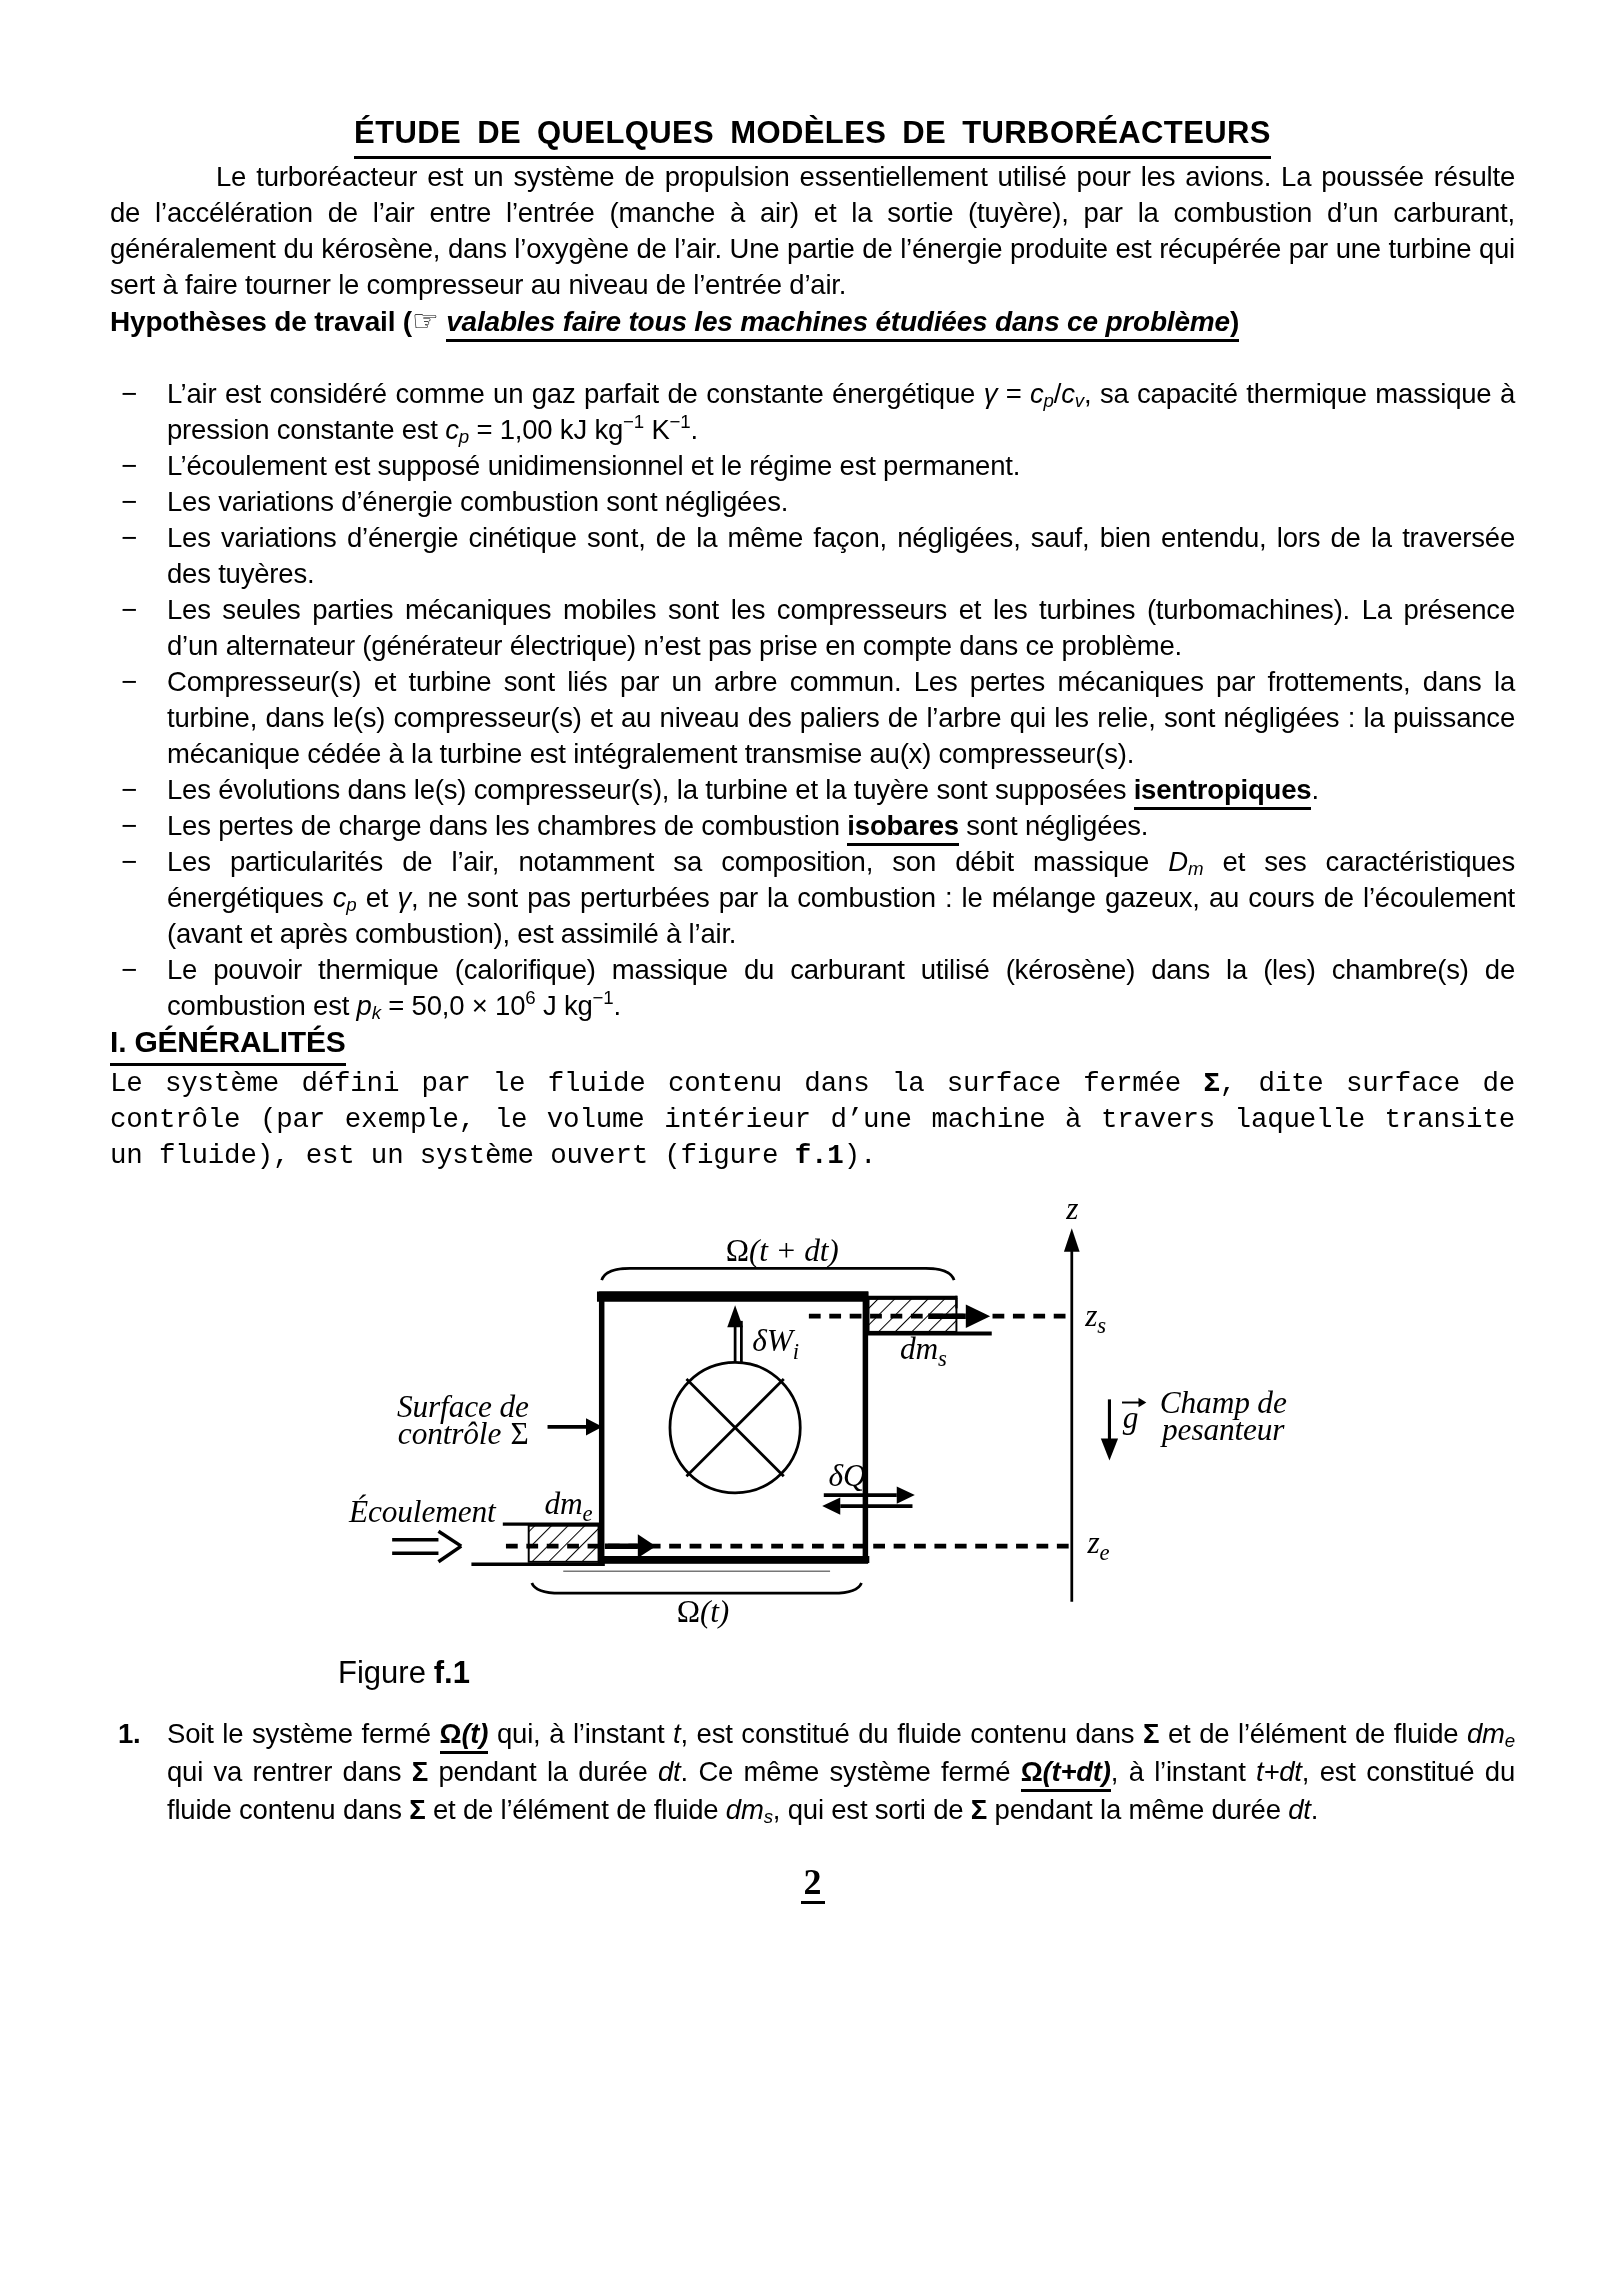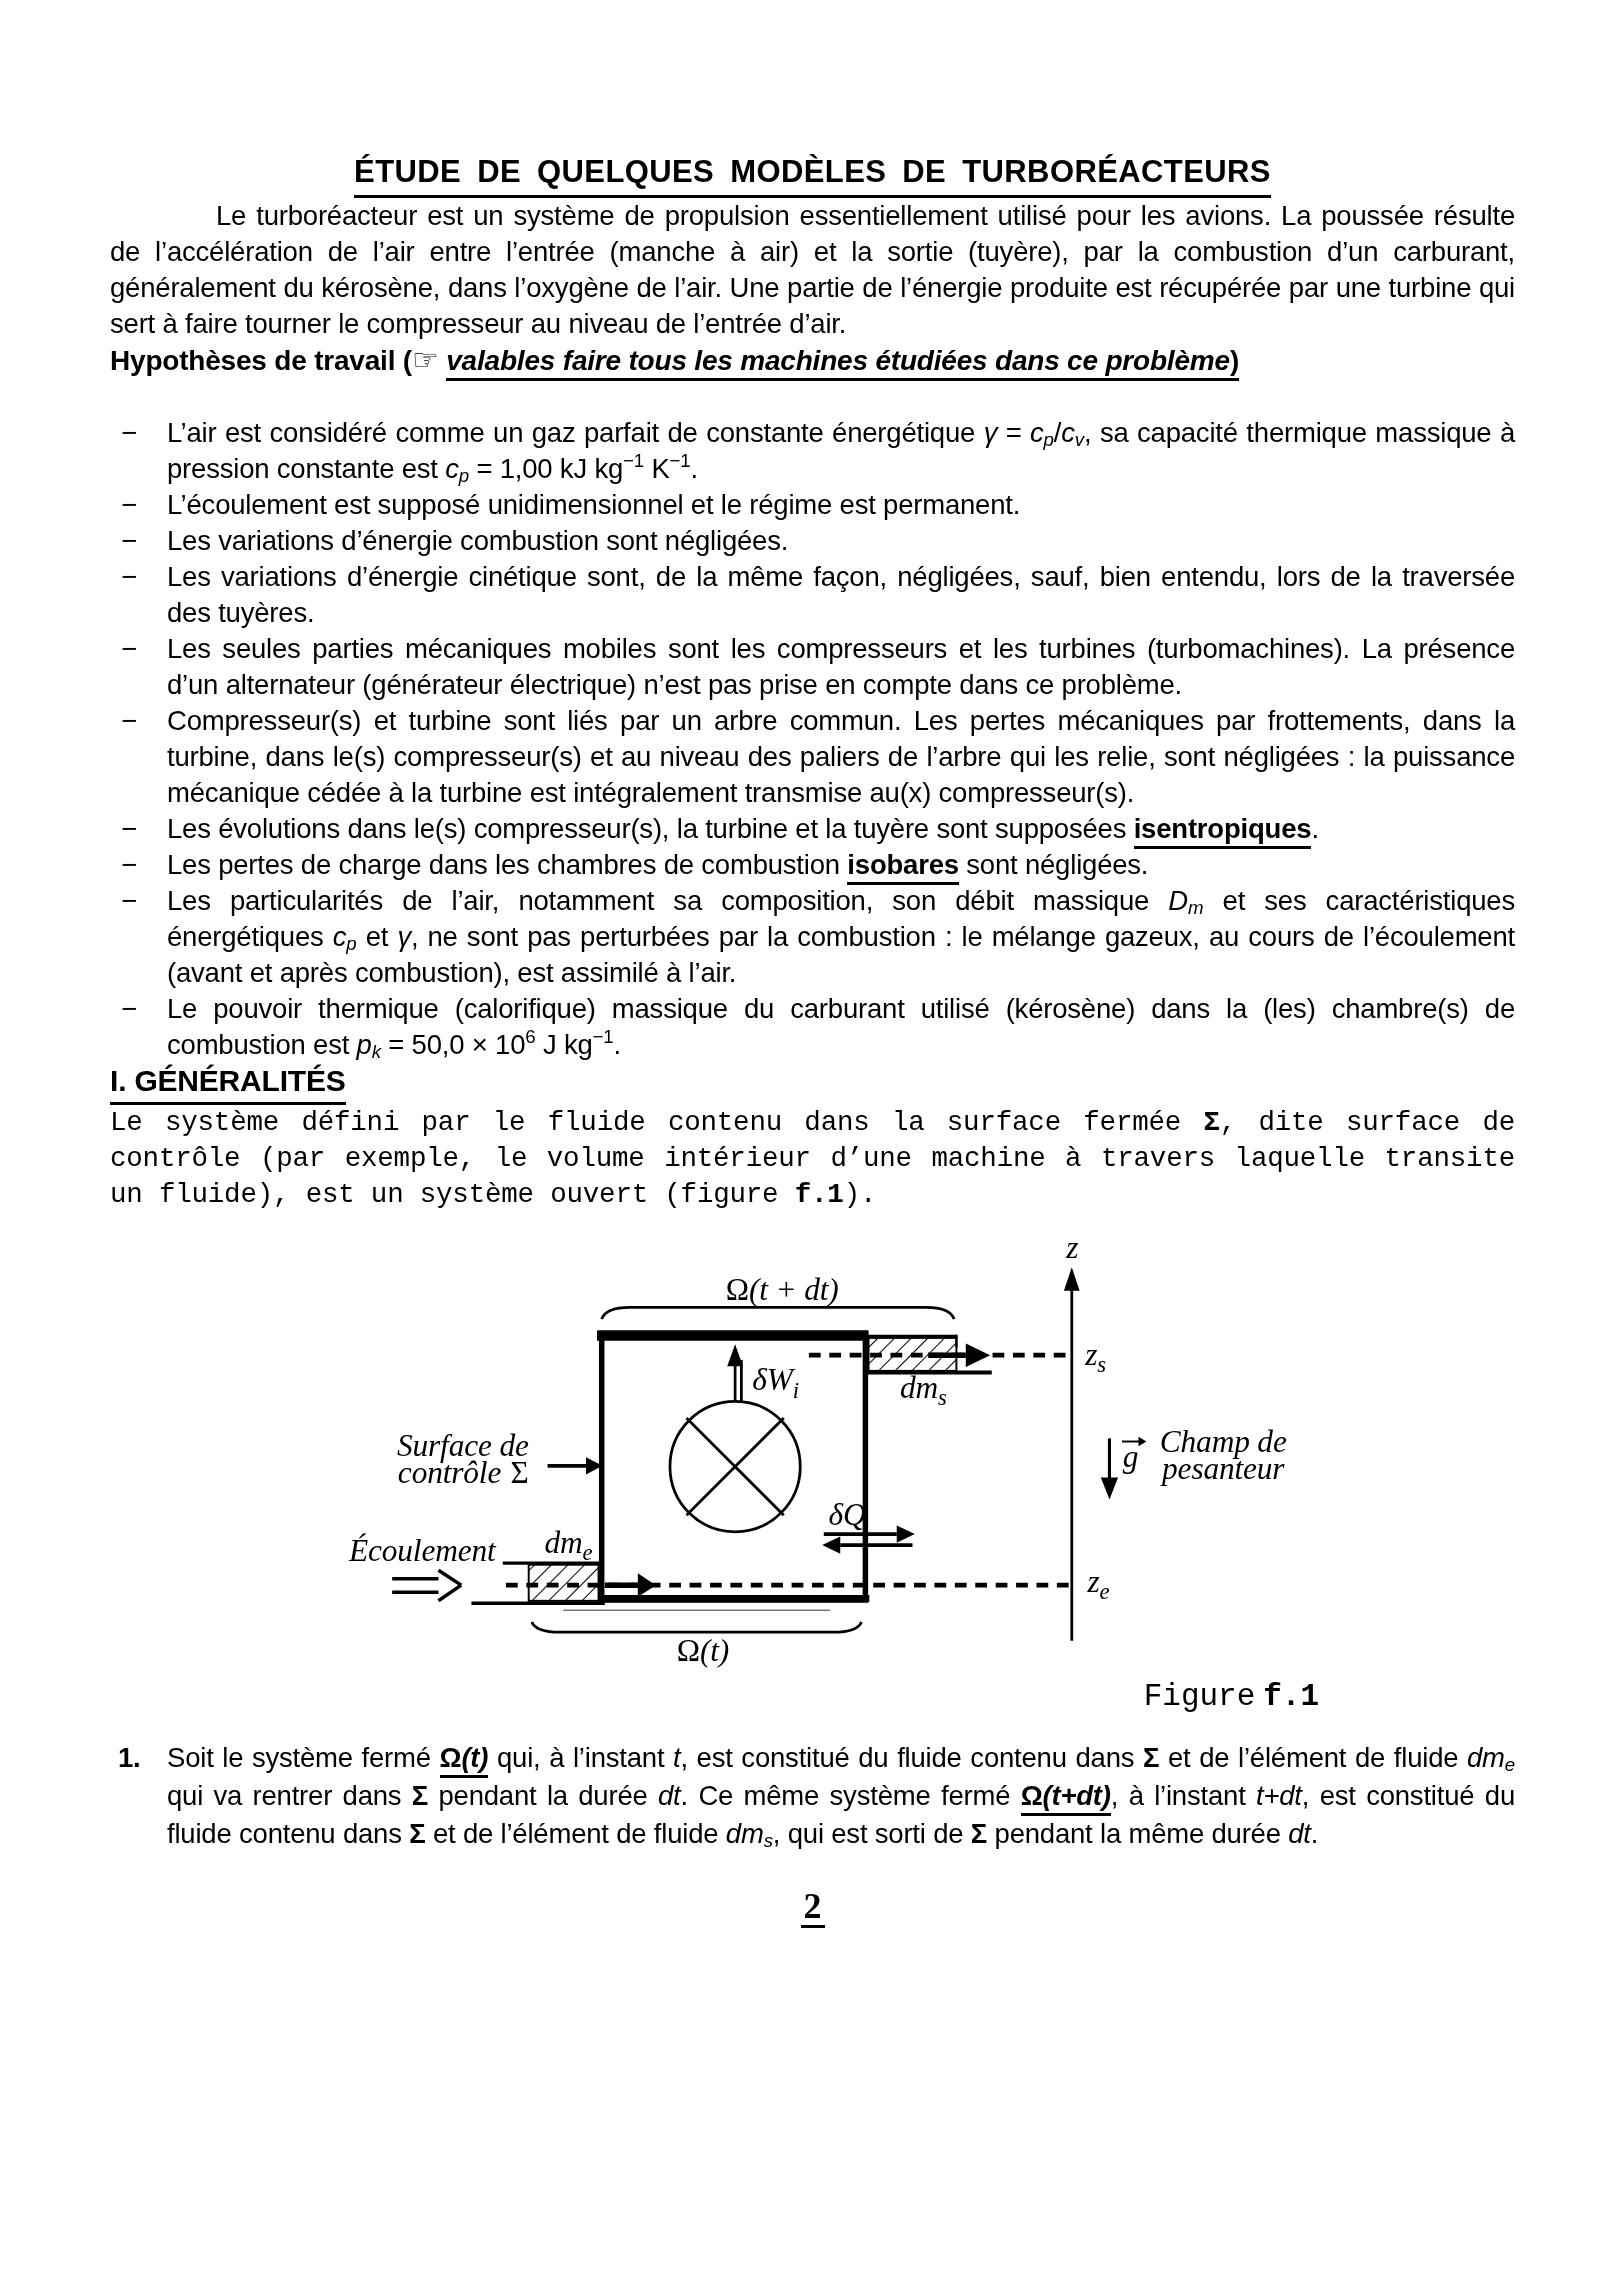--- a/index.html
+++ b/index.html
@@ -5,21 +5,21 @@
   html,body{margin:0;padding:0;}
   body{
     width:1623px;height:2295px;background:#ffffff;color:#000;
     font-family:"Liberation Sans",sans-serif;font-size:27.5px;line-height:36px;
     font-stretch:condensed;letter-spacing:-0.2px;
   }
   .page{box-sizing:border-box;width:1623px;height:2295px;padding:0 108px 0 110px;overflow:hidden;}
   .title-wrap{text-align:center;margin-top:115px;}
   .title{
     display:inline-block;font-weight:bold;font-size:31px;line-height:35px;
-    letter-spacing:0.4px;word-spacing:7px;border-bottom:3.9px solid #000;padding-bottom:5.5px;margin-top:39px;
+    letter-spacing:0.4px;word-spacing:7px;border-bottom:3.9px solid #000;padding-bottom:5.5px;
   }
   p.body{margin:0;text-align:justify;}
   .indent{text-indent:106px;}
   .intro1{margin-top:41px;}
   .hyp-head{margin-top:12.6px;font-weight:bold;font-size:28px;}
   .emph-wrap{border-bottom:3.1px solid #000;padding-bottom:2.4px;}
   .emph{font-style:italic;}
   .pointer-glyph{font-weight:normal;font-size:30px;}
   ul.hyp{list-style:none;margin:36px 0 0 0;padding:0;}
   ul.hyp li{position:relative;padding-left:57px;text-align:justify;}
@@ -28,21 +28,21 @@
   .gen-head{display:inline-block;font-weight:bold;font-size:30px;border-bottom:3.1px solid #000;padding-bottom:3.1px;}
   .bareme{font-style:italic;margin:3.1px 0 0 0;}
   .sec-para{margin-top:33px;font-family:Liberation Mono, monospace;}
   sub,sup{line-height:0;font-size:68%;}
   sup{vertical-align:0.6em;}
   sub{vertical-align:-0.22em;}
   .bu{border-bottom:3.1px solid #000;padding-bottom:2px;}
   .sig{font-weight:bold;}
   .figure{margin:15.7px 0 0 228px;width:981px;}
   .figure svg{display:block;}
-  .fig-caption{text-align:right;font-size:31px;margin-top:2px;letter-spacing:0;font-family:Liberation Mono, monospace;}
+  .fig-caption{text-align:left;font-size:31px;margin-top:17px;letter-spacing:0;}
   .fig-caption .cap-pre{margin-right:7.9px;}
   .q1{position:relative;padding-left:57px;margin-top:23.6px;text-align:justify;line-height:38px;}
   .q1 .qnum{position:absolute;left:7.9px;font-weight:bold;}
   .pagenum-wrap{text-align:center;margin-top:35px;}
   .pagenum{
     display:inline-block;font-family:"Liberation Serif",serif;font-weight:bold;font-size:36px;
     border-bottom:3.9px solid #000;padding:0 3.1px 1.6px;
   }
   
   .figtext{font-family:"Liberation Serif",serif;font-size:40px;font-style:italic;fill:#000;}

